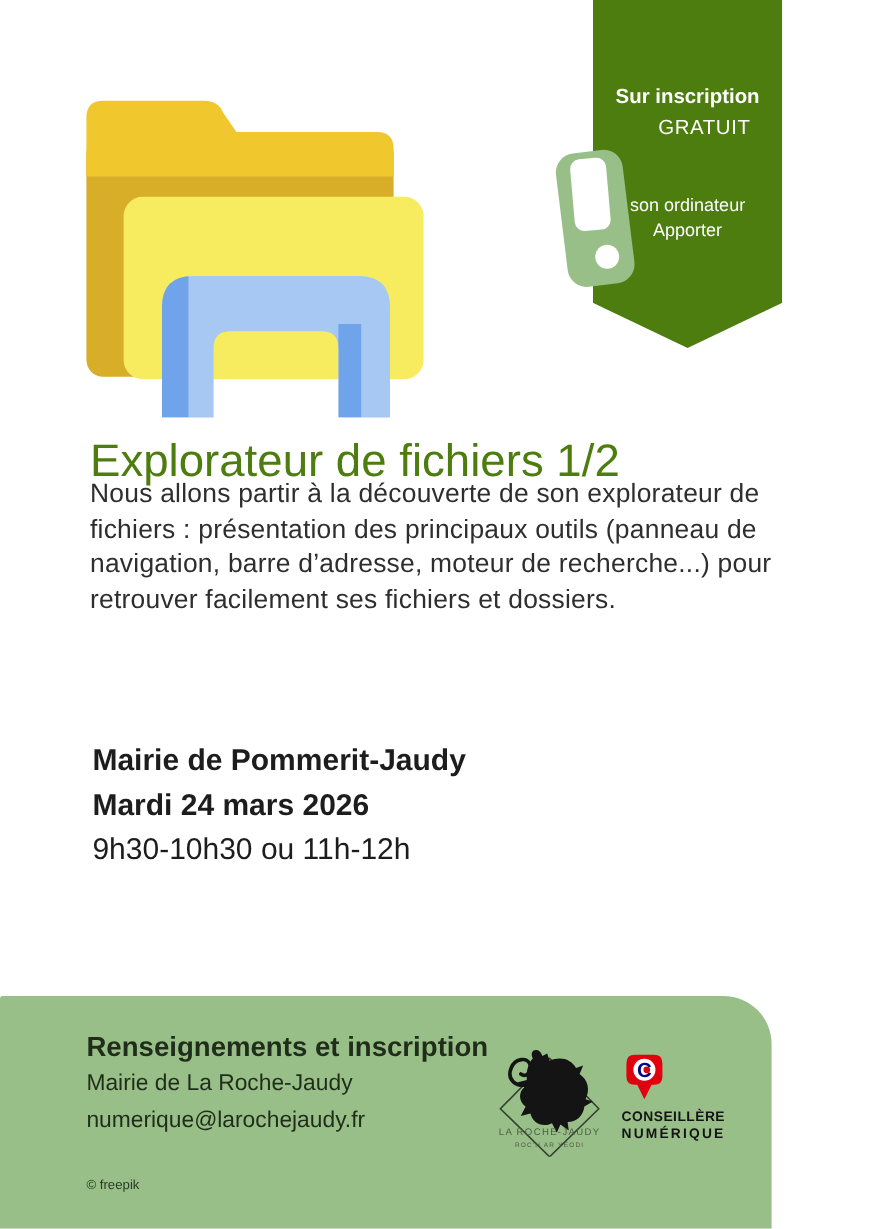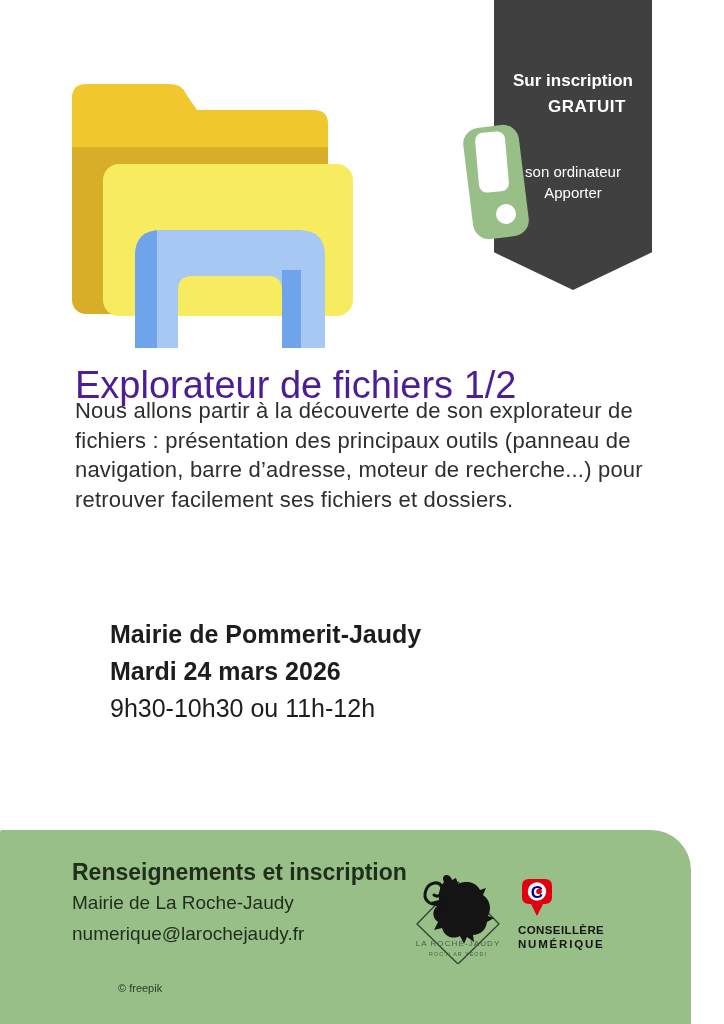--- a/index.html
+++ b/index.html
@@ -7,30 +7,30 @@
     width:724px;height:1024px;position:relative;overflow:hidden;
     background:#ffffff;
     font-family:"Liberation Sans", sans-serif;
     -webkit-font-smoothing:antialiased;
   }
   .abs{position:absolute;}
 
   
   .ribbon{
     left:494px;top:0;width:158px;height:290px;
-    background:#404040;
+    background:#4d7c0f;
     clip-path:polygon(0 0,100% 0,100% 87%,50% 100%,0 87%);
     z-index:2;
   }
   .ribbon-main{
     position:absolute;left:0;top:68px;width:100%;
     text-align:center;color:#ffffff;
     font-size:17px;line-height:26px;font-weight:600;
   }
-  .ribbon-free{font-weight:700;letter-spacing:.5px;margin-left:28px;}
+  .ribbon-free{font-weight:400;letter-spacing:.5px;margin-left:28px;}
   .ribbon-note{
     position:absolute;left:0;top:161px;width:100%;
     text-align:center;color:#ffffff;
     font-size:15px;line-height:21px;font-weight:400;
   }
   
   .badge{left:468px;top:124px;width:60px;height:120px;z-index:3;}
   .badge-bg{
     position:absolute;left:0;top:2px;width:56px;height:112px;
     background:#99BF89;border-radius:16px;transform:rotate(-7deg);
@@ -41,44 +41,43 @@
   }
   .excl-dot{
     position:absolute;left:28px;top:80px;width:20px;height:20px;
     background:#ffffff;border-radius:50%;
   }
 
   
   .title{
     left:75px;top:362px;width:620px;
     font-size:38px;line-height:46px;font-weight:500;
-    color:#4c1d95;
+    color:#4d7c0f;
   }
   .desc{
     left:75px;top:396px;width:610px;
     font-size:22px;line-height:29.5px;font-weight:400;
     color:#2E2E2E;letter-spacing:.2px;
   }
   .session{left:77px;top:620px;width:560px;}
-  .session .row{height:37px;font-size:25px;color:#1d1d1d;margin-left:33px;}
+  .session .row{height:37px;font-size:25px;color:#1d1d1d;}
   .loc{color:#E6945A;font-weight:700;}
   .date{font-weight:700;}
   .slots{font-weight:500;font-size:24px;}
 
   
   .footer{
     left:0;top:830px;width:643px;height:194px;
     background:#99BF89;
     border-radius:2px 40px 0 0;
-    padding-left:48px;
   }
   .footer-text{position:absolute;left:72px;top:27px;color:#1F2D1A;}
   .footer-heading{font-size:23px;font-weight:700;line-height:31px;}
   .footer-line{font-size:19px;font-weight:400;line-height:30.5px;}
-  .credit{position:absolute;left:72px;top:152px;font-size:11px;color:#2C3A28;margin-left:46px;}
+  .credit{position:absolute;left:72px;top:152px;font-size:11px;color:#2C3A28;}
   .logo-lrj{position:absolute;left:410px;top:42px;}
   .logo-cn{position:absolute;left:512px;top:44px;}
 </style>
 </head>
 <body>
 
 <svg class="abs" style="left:70px;top:80px" width="290" height="272" viewBox="0 0 290 272">
   <rect x="2" y="34" width="256" height="200" rx="14" fill="#D8AE29"></rect>
   <path d="M16 4 H100 Q112 4 116 14 L127 30 H244 Q258 30 258 44 V67 H2 V18 Q2 4 16 4 Z" fill="#F1C72E"></path>
   <rect x="33" y="84" width="250" height="152" rx="16" fill="#F7EC60"></rect>

